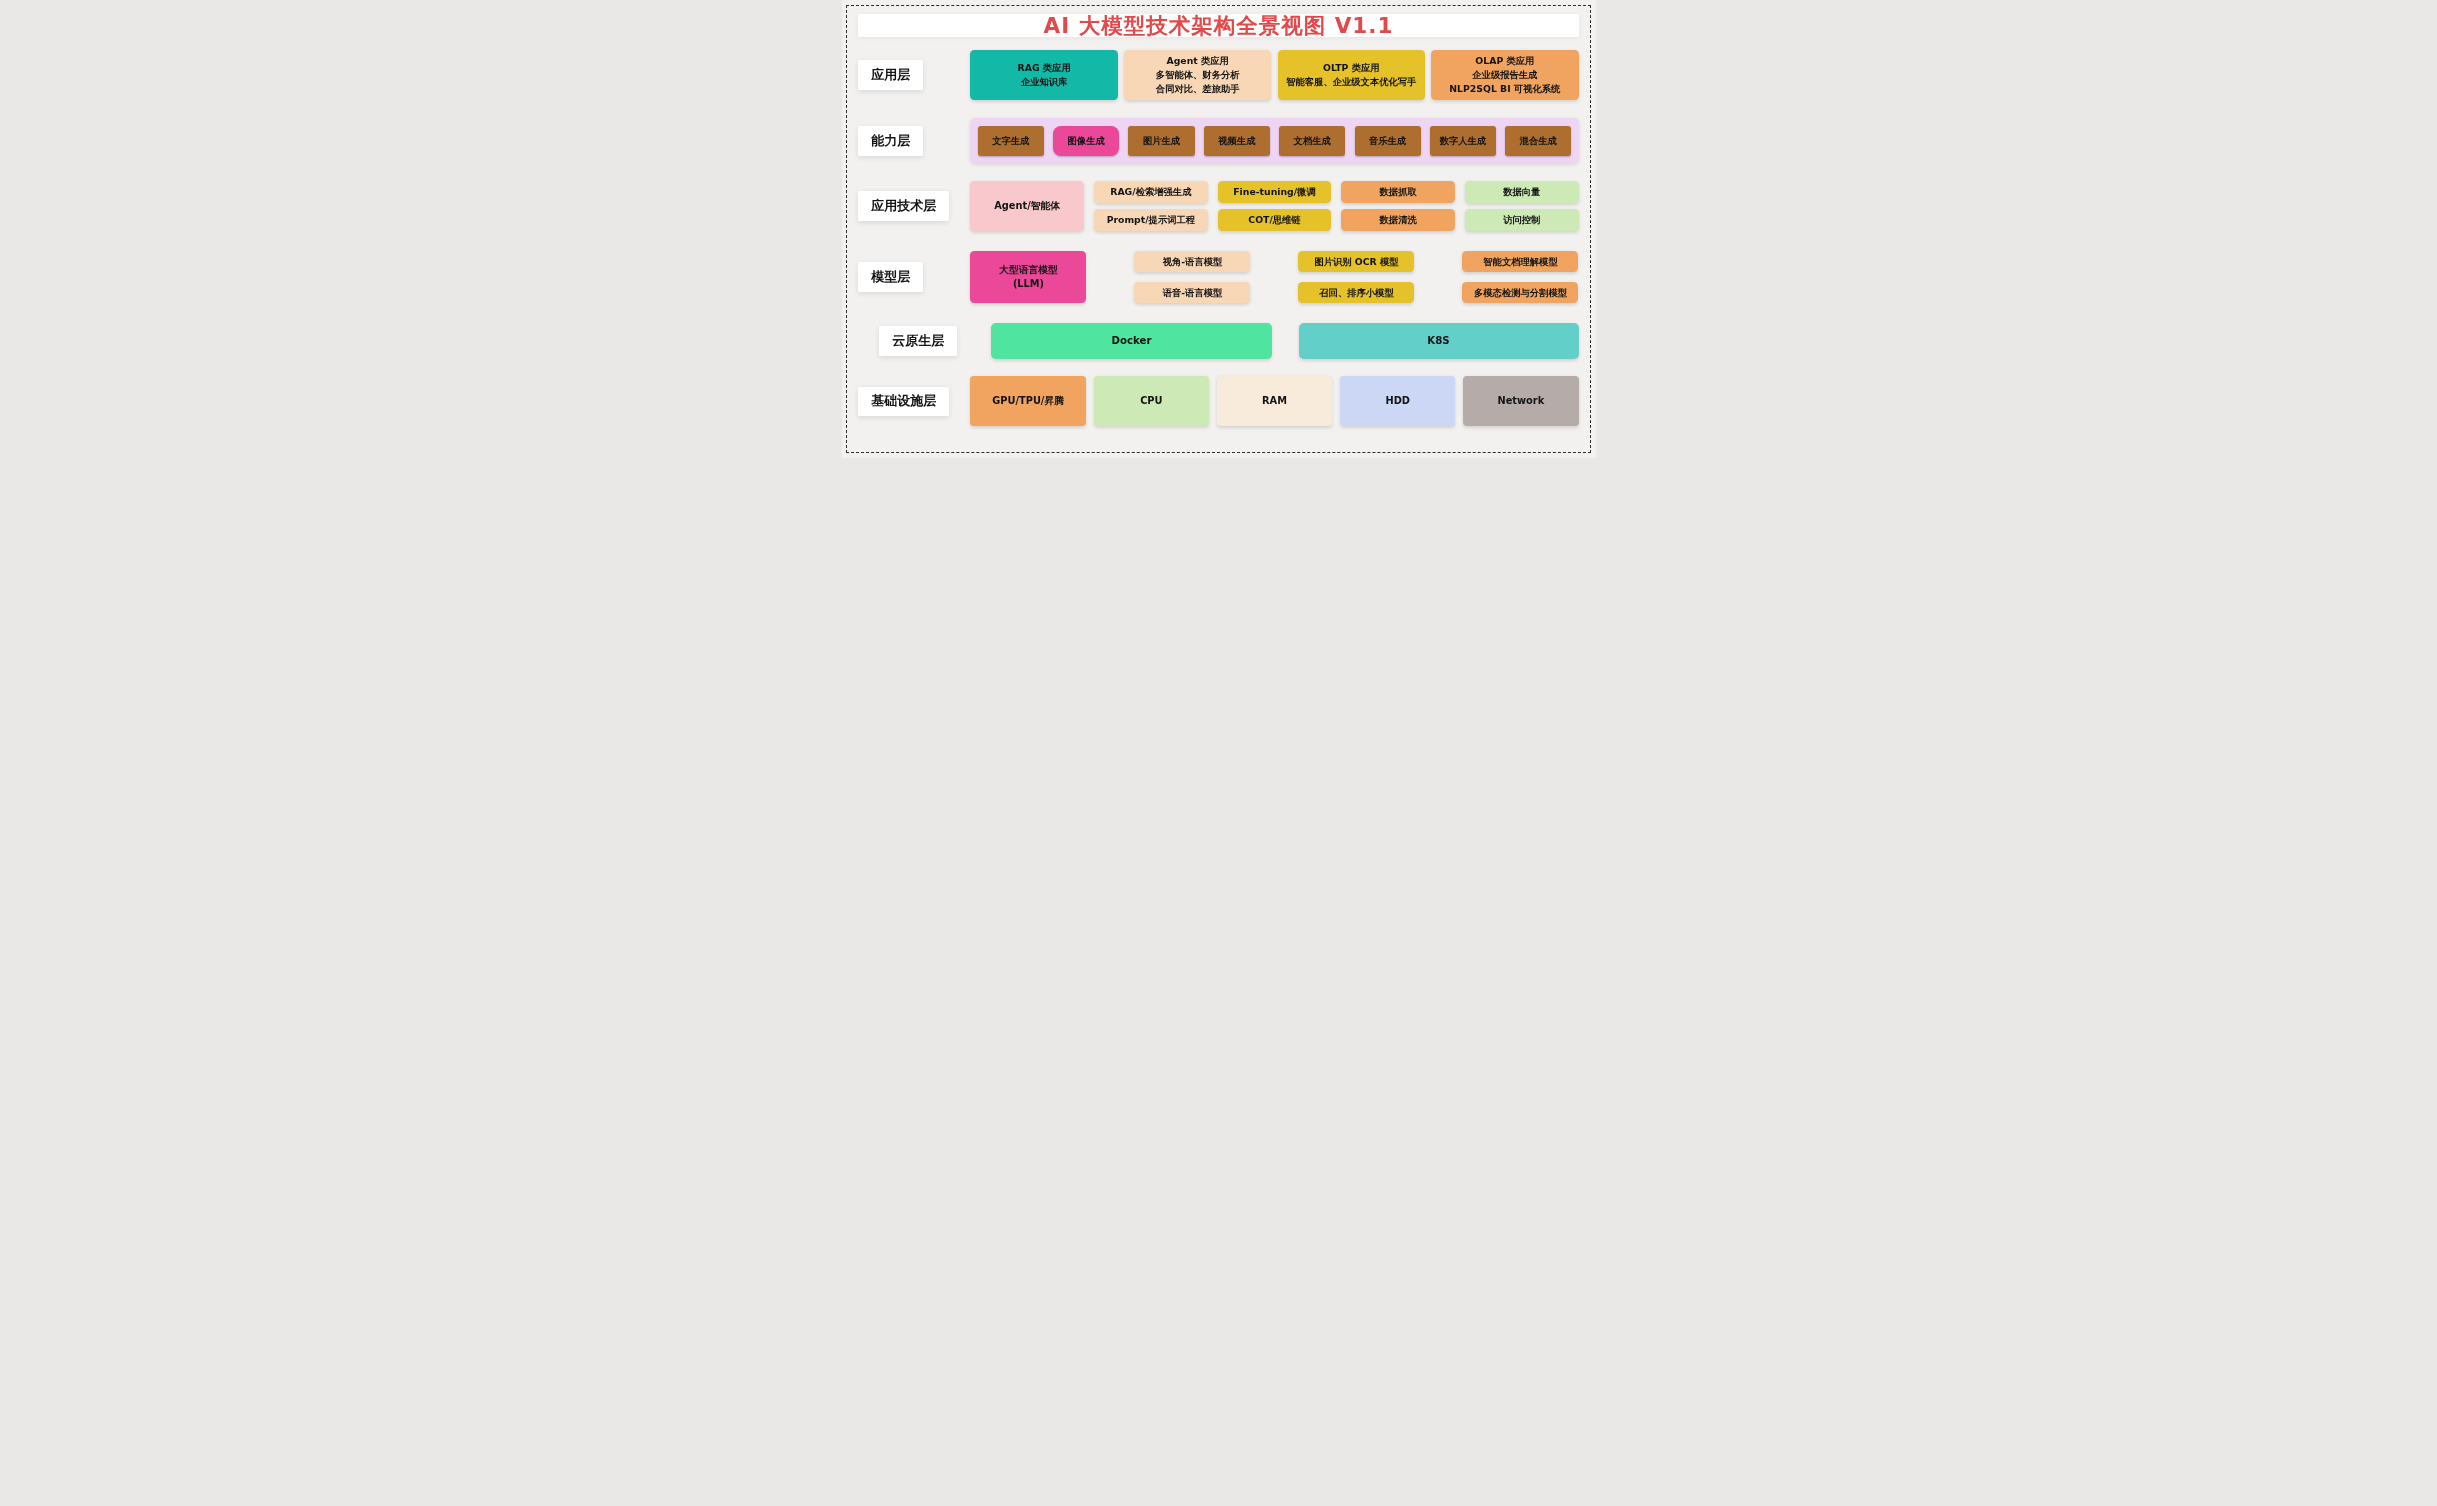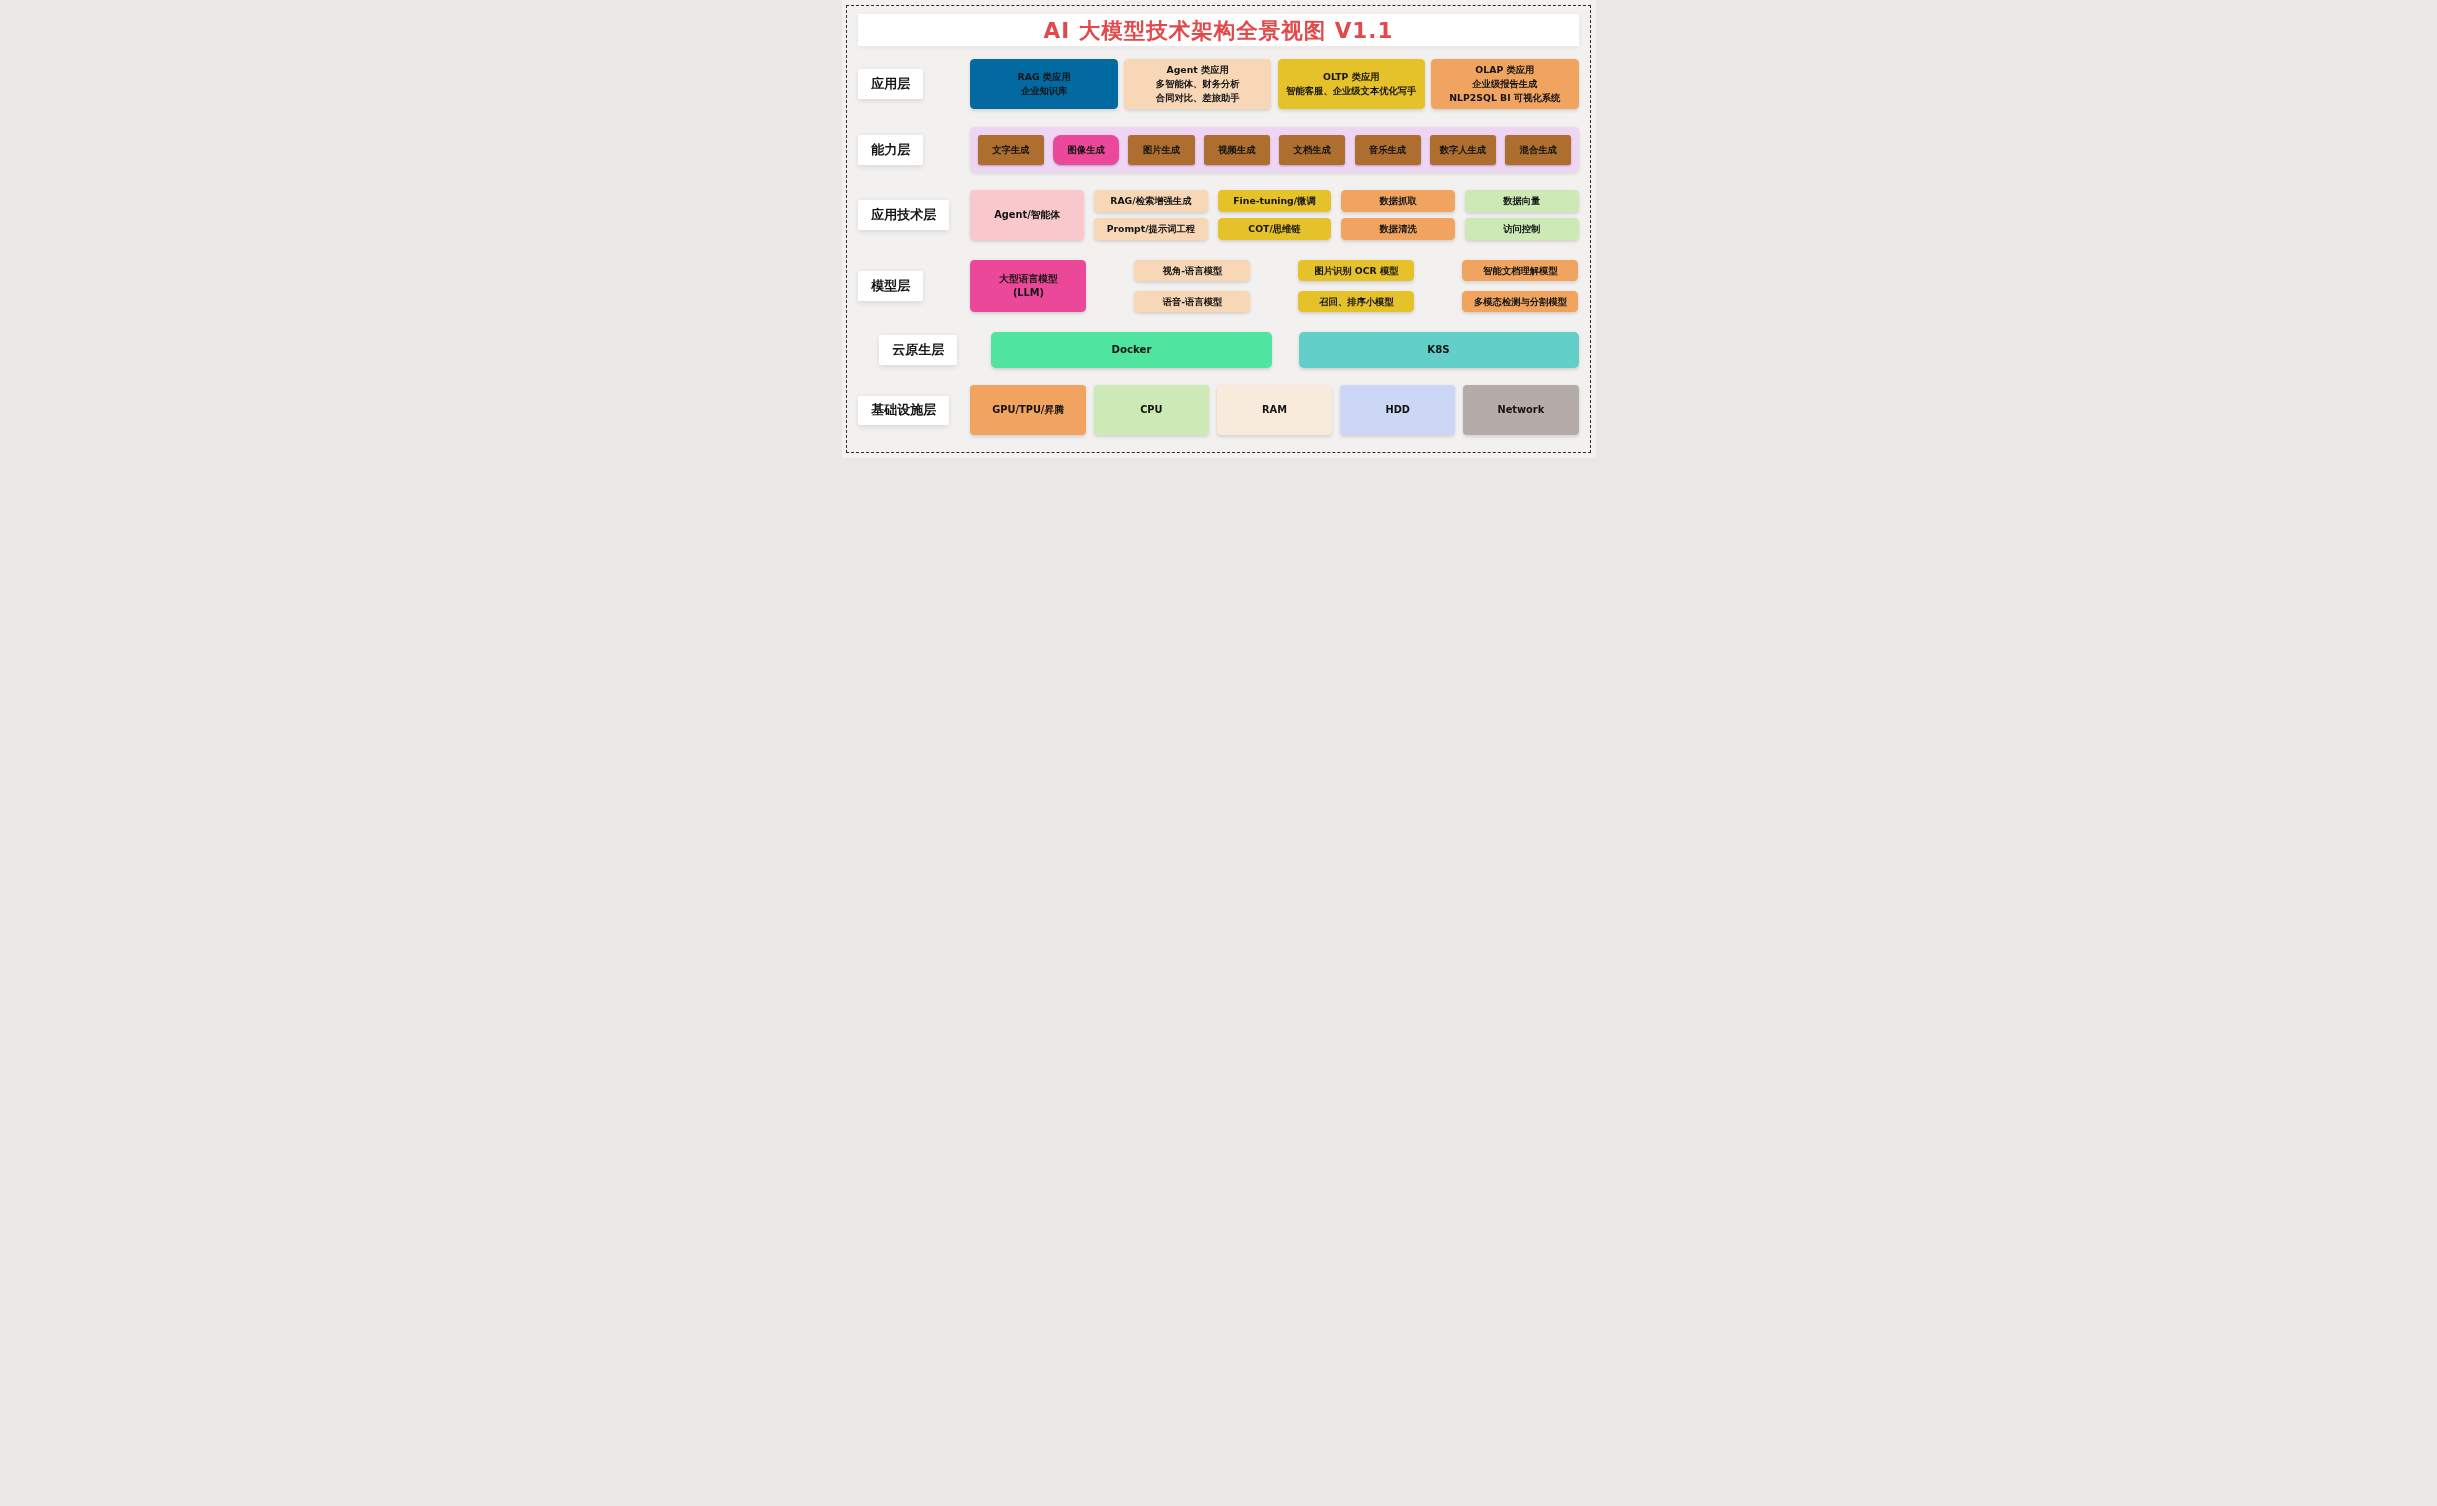--- a/index.html
+++ b/index.html
@@ -2,21 +2,21 @@
 <html style="font-size:7.8px"><head>
 <meta charset="utf-8">
 <style>
   html,body{margin:0;padding:0;background:#e9e8e6;}
   .page{position:relative;width:754px;height:458px;background:#f2f1ef;
         font-family:"DejaVu Sans","Liberation Sans",sans-serif;color:#141414;
         margin:0 auto;overflow:hidden;}
   .frame{position:absolute;inset:4.9px;border:1.5px dashed #2c2c2c;border-radius:1px;pointer-events:none;}
   .inner{position:absolute;inset:6.3px;padding:7.8px 10.7px 0 10.7px;display:flex;flex-direction:column;overflow:hidden;}
 
-  .title-box{height:32px;background:#ffffff;display:flex;align-items:center;justify-content:center;
+  .title-box{height:23px;background:#ffffff;display:flex;align-items:center;justify-content:center;
              font-size:21.5px;font-weight:bold;letter-spacing:1px;
              box-shadow:0 1px 4.9px rgba(0,0,0,0.06);}
 
   .row{display:flex;align-items:stretch;}
   .label-col{flex:0 0 112px;display:flex;align-items:center;}
   .label-box{background:#ffffff;padding:5.9px 12.7px;font-size:13px;font-weight:bold;
              border-radius:1.5px;box-shadow:0 1.5px 4.9px rgba(0,0,0,0.10);white-space:nowrap;}
   .content{flex:1;display:flex;min-width:0;}
 
   .box{border-radius:4.4px;display:flex;align-items:center;justify-content:center;text-align:center;
@@ -65,21 +65,21 @@
 
     <div class="title-box">
       <span style="color: rgb(226, 73, 75);">AI 大模型技术架构全景视图 V1.1</span>
     </div>
 
     <div class="row row-app">
       <div class="label-col">
         <div class="label-box">应用层</div>
       </div>
       <div class="content">
-        <div class="box" style="background: #0369a1;">RAG 类应用
+        <div class="box" style="background: #14b8a6;">RAG 类应用
 企业知识库</div>
         <div class="box" style="background: rgb(248, 215, 182);">Agent 类应用
 多智能体、财务分析
 合同对比、差旅助手</div>
         <div class="box" style="background: rgb(229, 193, 42);">OLTP 类应用
 智能客服、企业级文本优化写手</div>
         <div class="box" style="background: rgb(240, 164, 96);">OLAP 类应用
 企业级报告生成
 NLP2SQL BI 可视化系统</div>
       </div>

